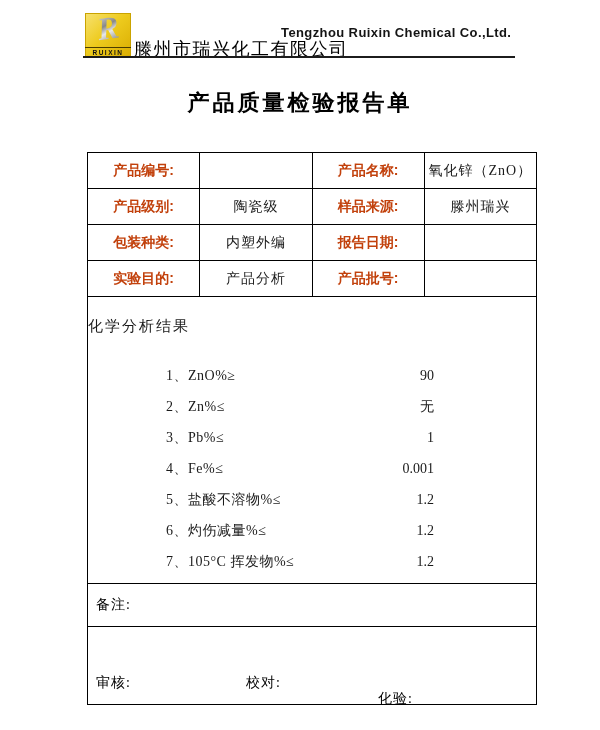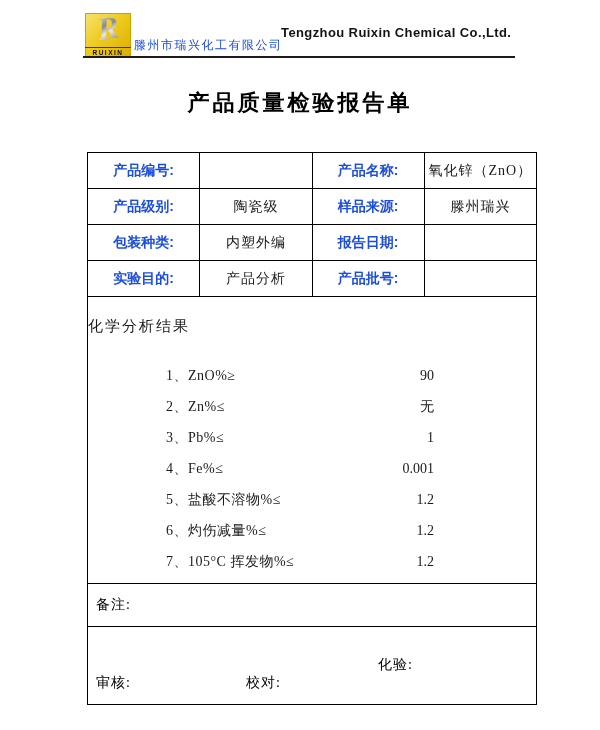--- a/index.html
+++ b/index.html
@@ -26,21 +26,21 @@
     transform:rotate(-8deg);
   }
   .logo-brand{
     position:absolute;left:0;bottom:2px;width:46px;text-align:center;
     font-family:"Liberation Sans",sans-serif;font-weight:bold;font-size:6.5px;letter-spacing:1.5px;
     color:#111;border-top:1px solid #4a3c00;padding-top:1px;
   }
   .company-cn{
     position:absolute;left:134px;top:37px;
     font-family:Liberation Sans, sans-serif;
-    font-size:12px;letter-spacing:1.5px;color:#1d4ed8;white-space:nowrap;
+    font-size:18px;letter-spacing:1.5px;color:#000000;white-space:nowrap;
   }
   .company-en{
     position:absolute;left:281px;top:25px;
     font-family:"Liberation Sans","DejaVu Sans",sans-serif;
     font-size:13px;font-weight:bold;letter-spacing:0.4px;color:#141414;white-space:nowrap;
   }
   .header-rule{
     position:absolute;left:83px;top:56px;width:432px;height:2px;background:#1c1c1c;
   }
 
@@ -56,21 +56,21 @@
     position:absolute;left:87px;top:152px;width:450px;
     border-collapse:collapse;table-layout:fixed;
   }
   table.report td{
     border:1.5px solid #000;padding:0;vertical-align:middle;
     font-size:14px;overflow:hidden;
   }
   td.lbl{
     text-align:center;
     font-family:"Liberation Sans","DejaVu Sans",sans-serif;
-    font-weight:bold;color:#1d4ed8;
+    font-weight:bold;color:#c2410c;
   }
   td.val{
     text-align:center;
     font-family:"Liberation Serif","DejaVu Serif",serif;
     color:#1a1a1a;letter-spacing:1px;
   }
   tr.info-row td{height:35px;}
 
   
   td.chem-cell{vertical-align:top;}
@@ -89,21 +89,21 @@
 
   
   td.remarks-cell{vertical-align:top;}
   .remarks-inner{padding:6px 8px;font-size:14px;letter-spacing:1px;}
 
   
   td.sign-cell{vertical-align:top;}
   .sign-inner{position:relative;height:72px;font-size:14px;letter-spacing:1px;}
   .sign-review{position:absolute;left:8px;top:44px;}
   .sign-proofread{position:absolute;left:158px;top:44px;}
-  .sign-test{position:absolute;left:290px;top:26px;}
+  .sign-test{position:absolute;left:290px;top:60px;}
 </style>
 </head>
 <body>
 
 <div class="header">
   <div class="logo">
     <div class="logo-r">R</div>
     <div class="logo-brand">RUIXIN</div>
   </div>
   <span class="company-cn">滕州市瑞兴化工有限公司</span>

